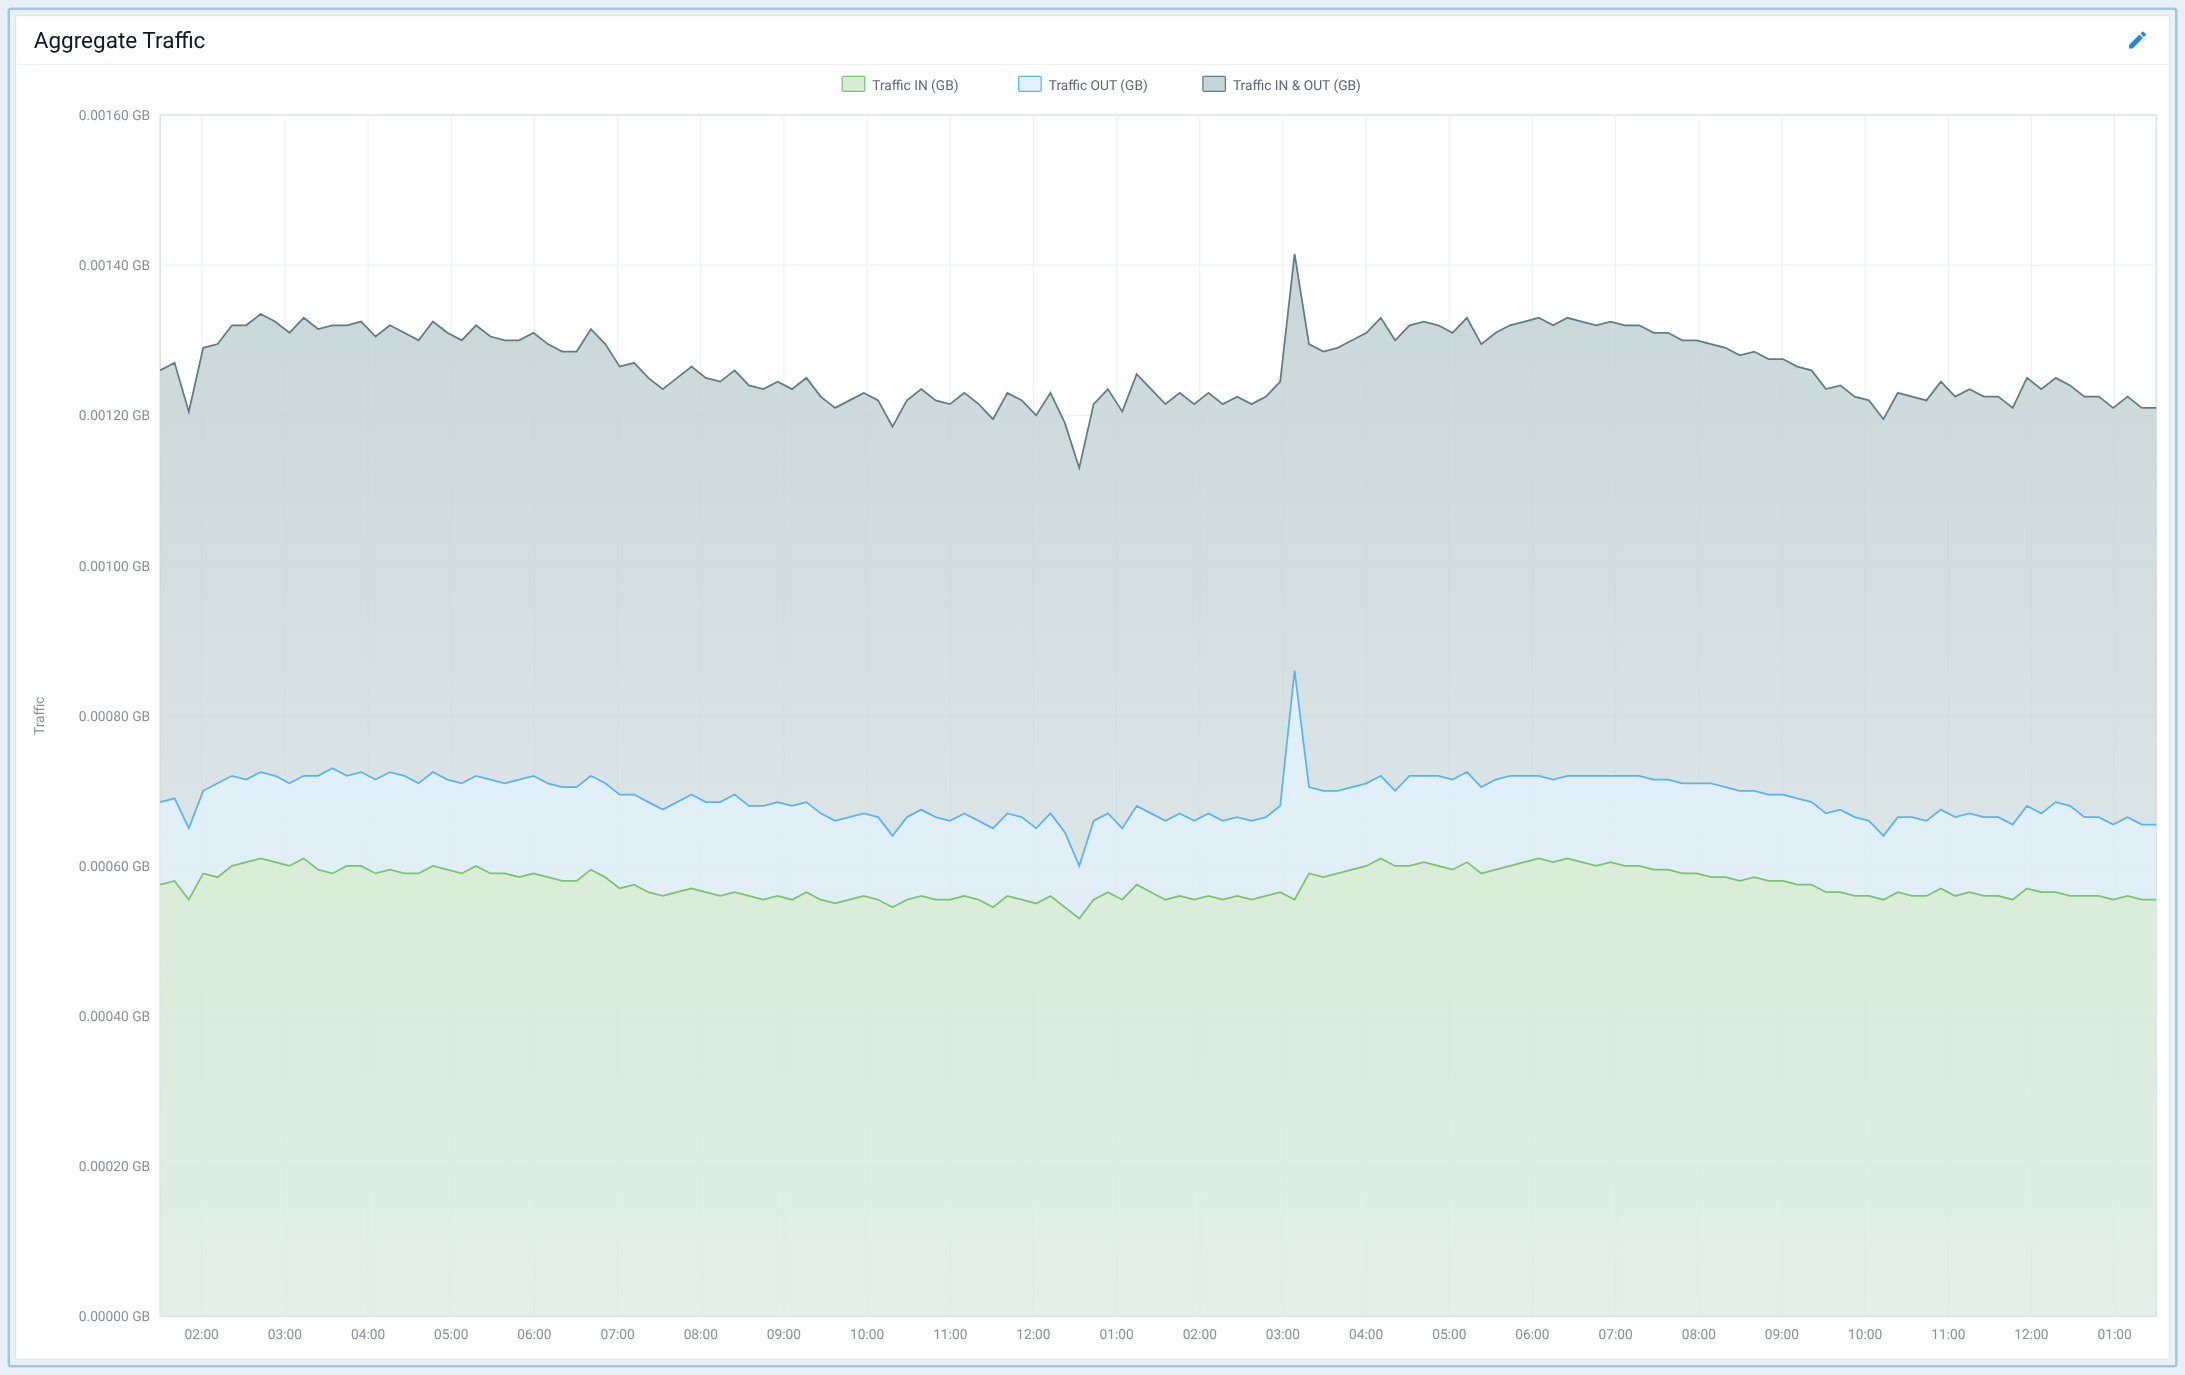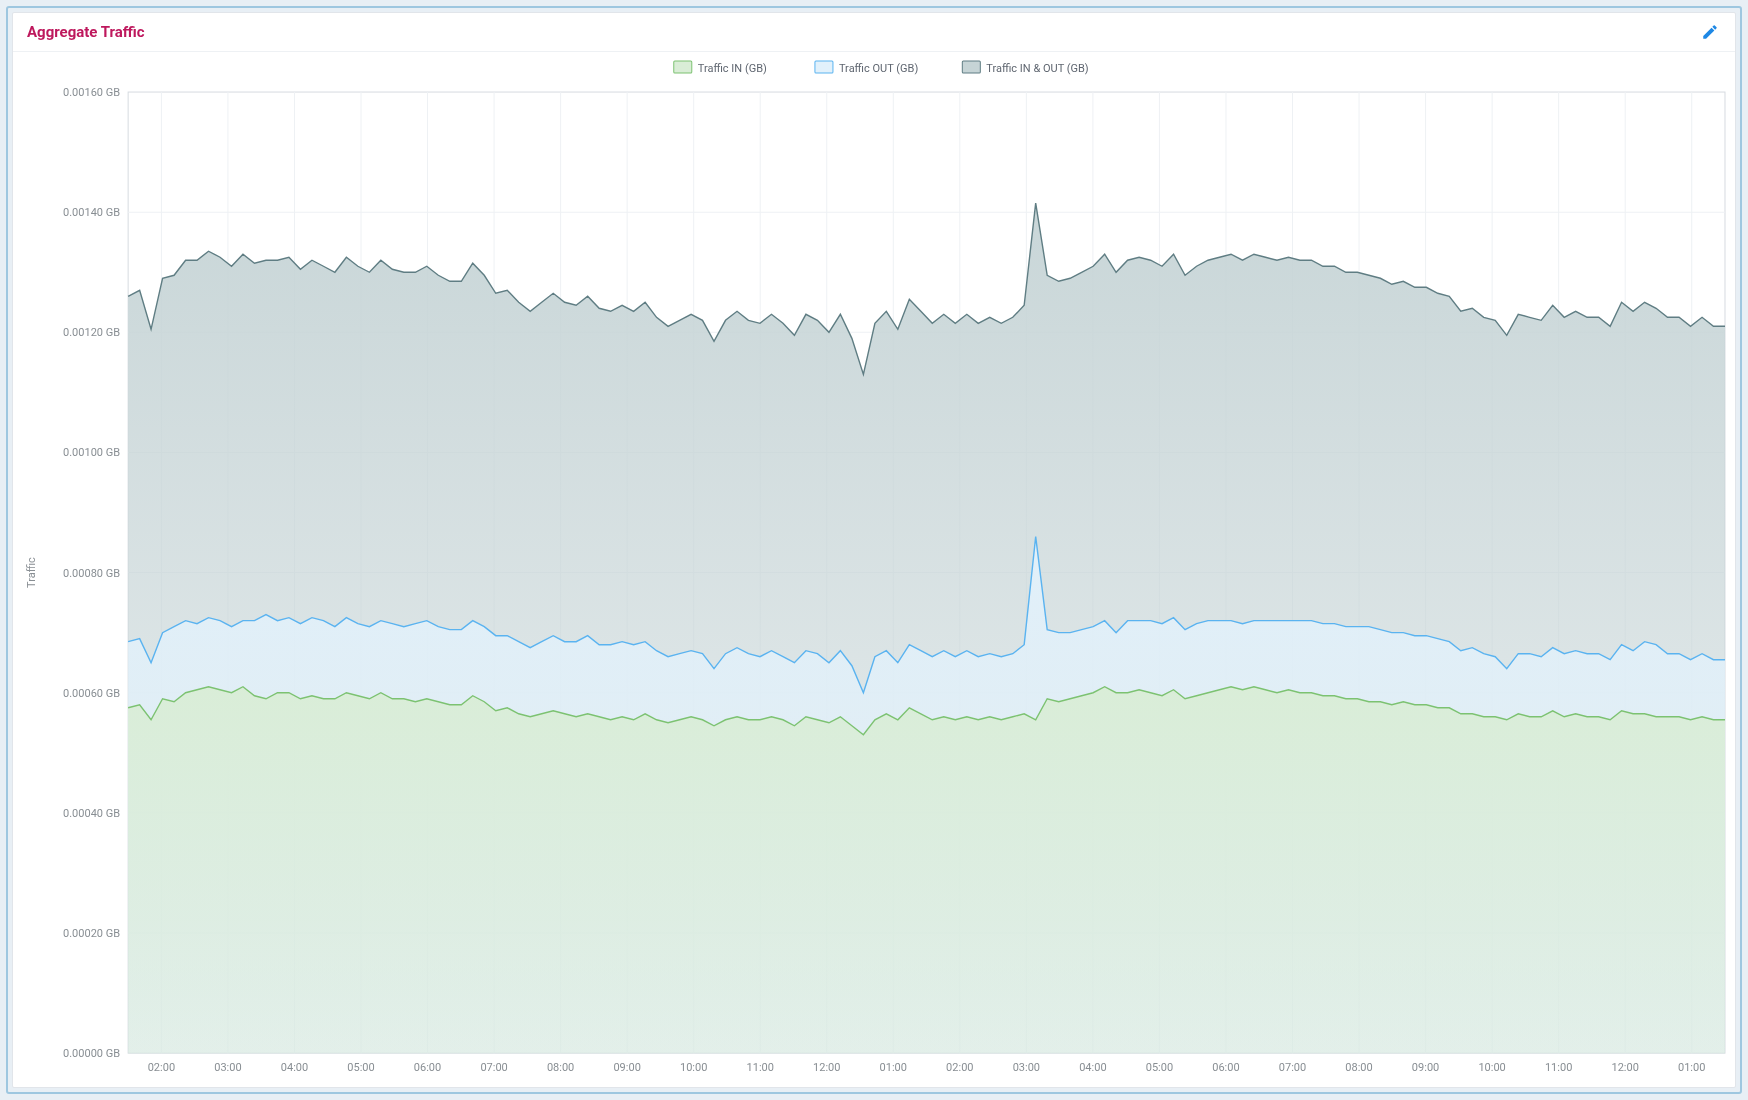--- a/index.html
+++ b/index.html
@@ -1,20 +1,20 @@
 <!DOCTYPE html>
 <html><head>
 <meta charset="utf-8">
 <style>
   html,body{margin:0;padding:0;background:#e8eff5;font-family:-apple-system,BlinkMacSystemFont,"Segoe UI",Roboto,Helvetica,Arial,sans-serif;color:#3a3f44;}
   .page{width:1748px;height:1100px;box-sizing:border-box;padding:6px;}
   .outer{width:100%;height:100%;box-sizing:border-box;border:2px solid #9ec7e0;border-radius:3px;padding:4px;background:#e8eff5;}
   .card{width:100%;height:100%;box-sizing:border-box;background:#fff;border:1px solid #e1e5ea;border-radius:2px;display:flex;flex-direction:column;}
   .card-header{display:flex;align-items:center;justify-content:space-between;padding:8px 14px;border-bottom:1px solid #eef1f4;}
-  .card-title{font-size:15px;font-weight:700;color:#be185d;}
+  .card-title{font-size:18px;font-weight:400;color:#0f172a;}
   .edit-btn{width:22px;height:22px;display:flex;align-items:center;justify-content:center;cursor:pointer;}
   .edit-btn svg{width:18px;height:18px;fill:#1e88e5;}
   .chart-wrap{flex:1;position:relative;}
   svg.chart{width:100%;height:100%;display:block;}
   .ylabel{font-size:11px;fill:#888e93;}
 </style>
 </head>
 <body>
 
 <div class="page">

